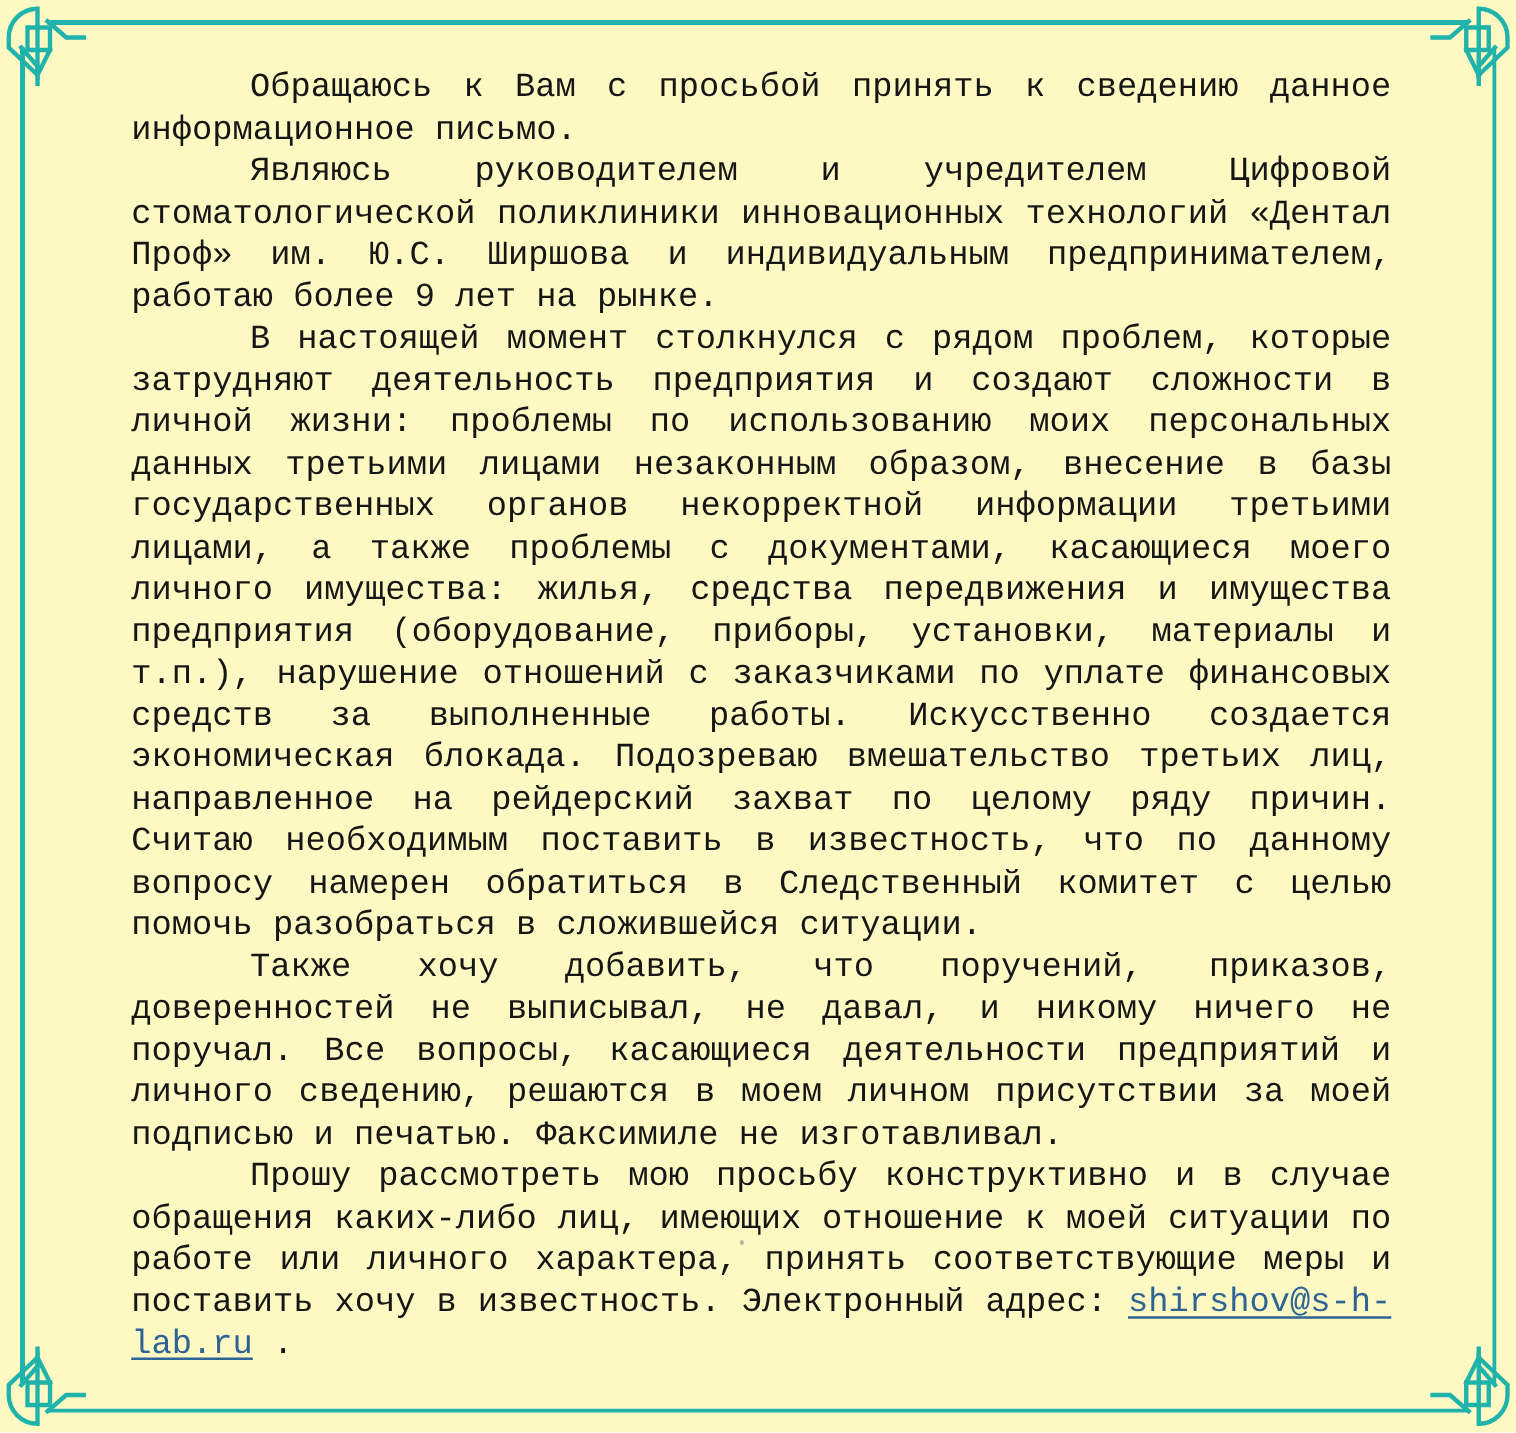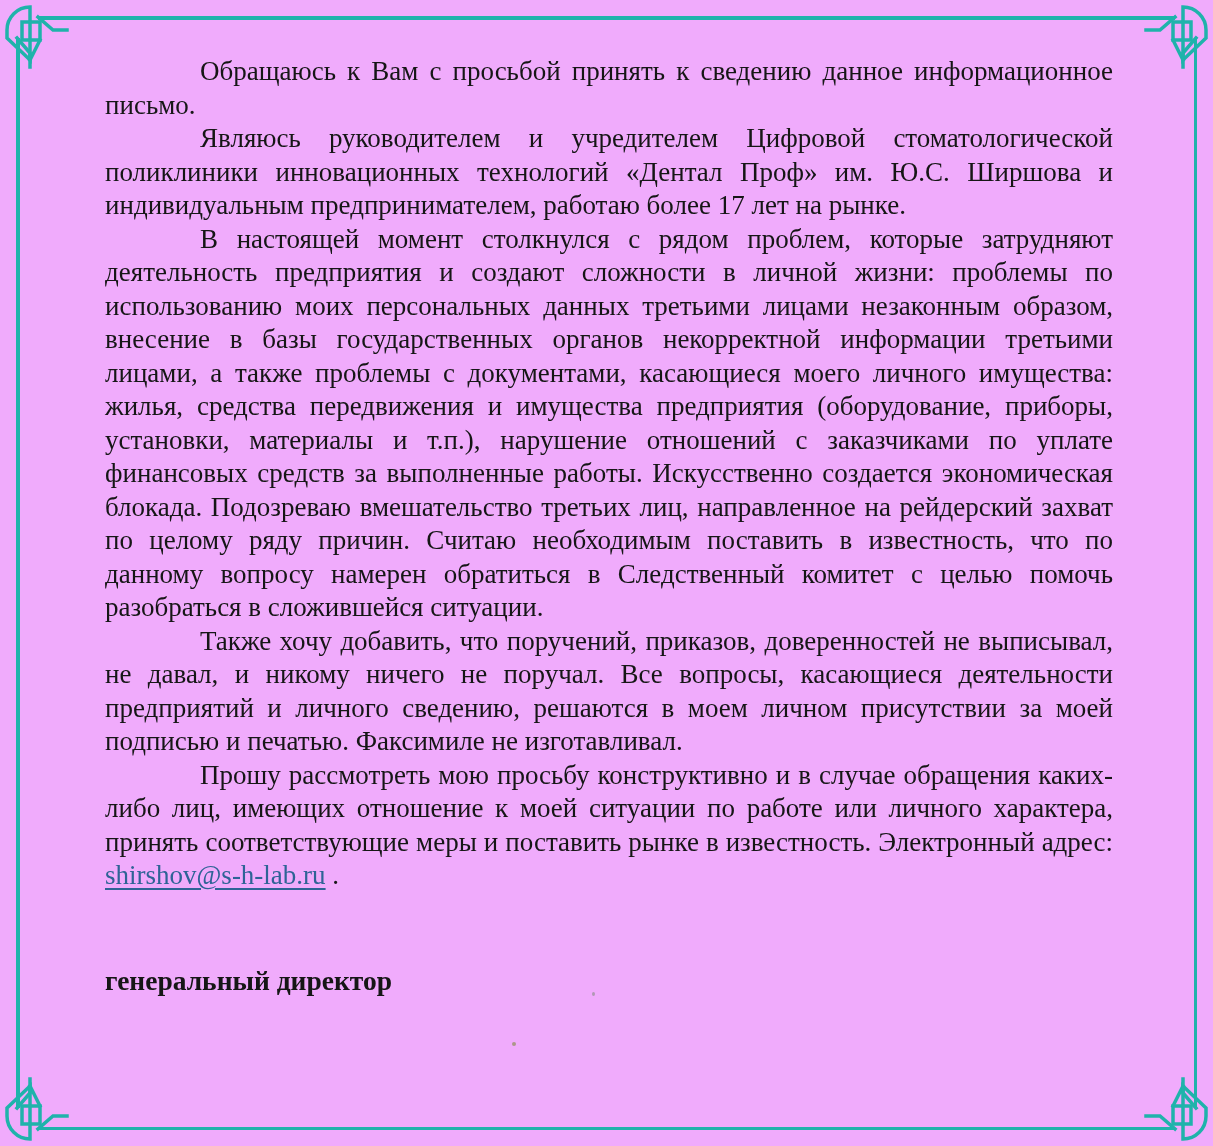--- a/index.html
+++ b/index.html
@@ -15,21 +15,22 @@
     font-family: "Liberation Serif", serif;
   }
   :root {
     --teal: #1fb3ab;
     --ink: #161616;
     --link: #2e6396;
   }
   .page {
     position: absolute;
     inset: 0;
-    background: #f0abfc;
+    background: #fef9c3;
+    font-family: Liberation Mono, monospace;
   }
 
   
   .frame-line { position: absolute; background: var(--teal); }
   .frame-line.top    { top: 16px;    left: 38px;  right: 38px;  height: 3.5px; }
   .frame-line.bottom { bottom: 16px; left: 38px;  right: 38px;  height: 3.5px; }
   .frame-line.left   { left: 16px;   top: 38px;   bottom: 38px; width: 3.5px; }
   .frame-line.right  { right: 16px;  top: 38px;   bottom: 38px; width: 3.5px; }
 
   .corner {
@@ -113,23 +114,23 @@
     </svg>
   <svg class="corner br">
       <use href="#corner-ornament"></use>
     </svg>
 
   <div class="speck s1"></div>
   <div class="speck s2"></div>
 
   <div class="content">
     <p>Обращаюсь к Вам с просьбой принять к сведению данное информационное письмо.</p>
-    <p>Являюсь руководителем и учредителем Цифровой стоматологической поликлиники инновационных технологий «Дентал Проф» им. Ю.С. Ширшова и индивидуальным предпринимателем, работаю более 17 лет на рынке.</p>
+    <p>Являюсь руководителем и учредителем Цифровой стоматологической поликлиники инновационных технологий «Дентал Проф» им. Ю.С. Ширшова и индивидуальным предпринимателем, работаю более 9 лет на рынке.</p>
     <p>В настоящей момент столкнулся с рядом проблем, которые затрудняют деятельность предприятия и создают сложности в личной жизни: проблемы по использованию моих персональных данных третьими лицами незаконным образом, внесение в базы государственных органов некорректной информации третьими лицами, а также проблемы с документами, касающиеся моего личного имущества: жилья, средства передвижения и имущества предприятия (оборудование, приборы, установки, материалы и т.п.), нарушение отношений с заказчиками по уплате финансовых средств за выполненные работы. Искусственно создается экономическая блокада. Подозреваю вмешательство третьих лиц, направленное на рейдерский захват по целому ряду причин. Считаю необходимым поставить в известность, что по данному вопросу намерен обратиться в Следственный комитет с целью помочь разобраться в сложившейся ситуации.</p>
     <p>Также хочу добавить, что поручений, приказов, доверенностей не выписывал, не давал, и никому ничего не поручал. Все вопросы, касающиеся деятельности предприятий и личного сведению, решаются в моем личном присутствии за моей подписью и печатью. Факсимиле не изготавливал.</p>
-    <p><span>Прошу рассмотреть мою просьбу конструктивно и в случае обращения каких-либо лиц, имеющих отношение к моей ситуации по работе или личного характера, принять соответствующие меры и поставить рынке в известность. Электронный адрес: </span><a class="email">shirshov@s-h-lab.ru</a><span> .</span></p>
+    <p><span>Прошу рассмотреть мою просьбу конструктивно и в случае обращения каких-либо лиц, имеющих отношение к моей ситуации по работе или личного характера, принять соответствующие меры и поставить хочу в известность. Электронный адрес: </span><a class="email">shirshov@s-h-lab.ru</a><span> .</span></p>
 
     <div class="signature-row">
       <span>генеральный директор</span>
     </div>
   </div>
 
 </div>
 
 </body></html>

